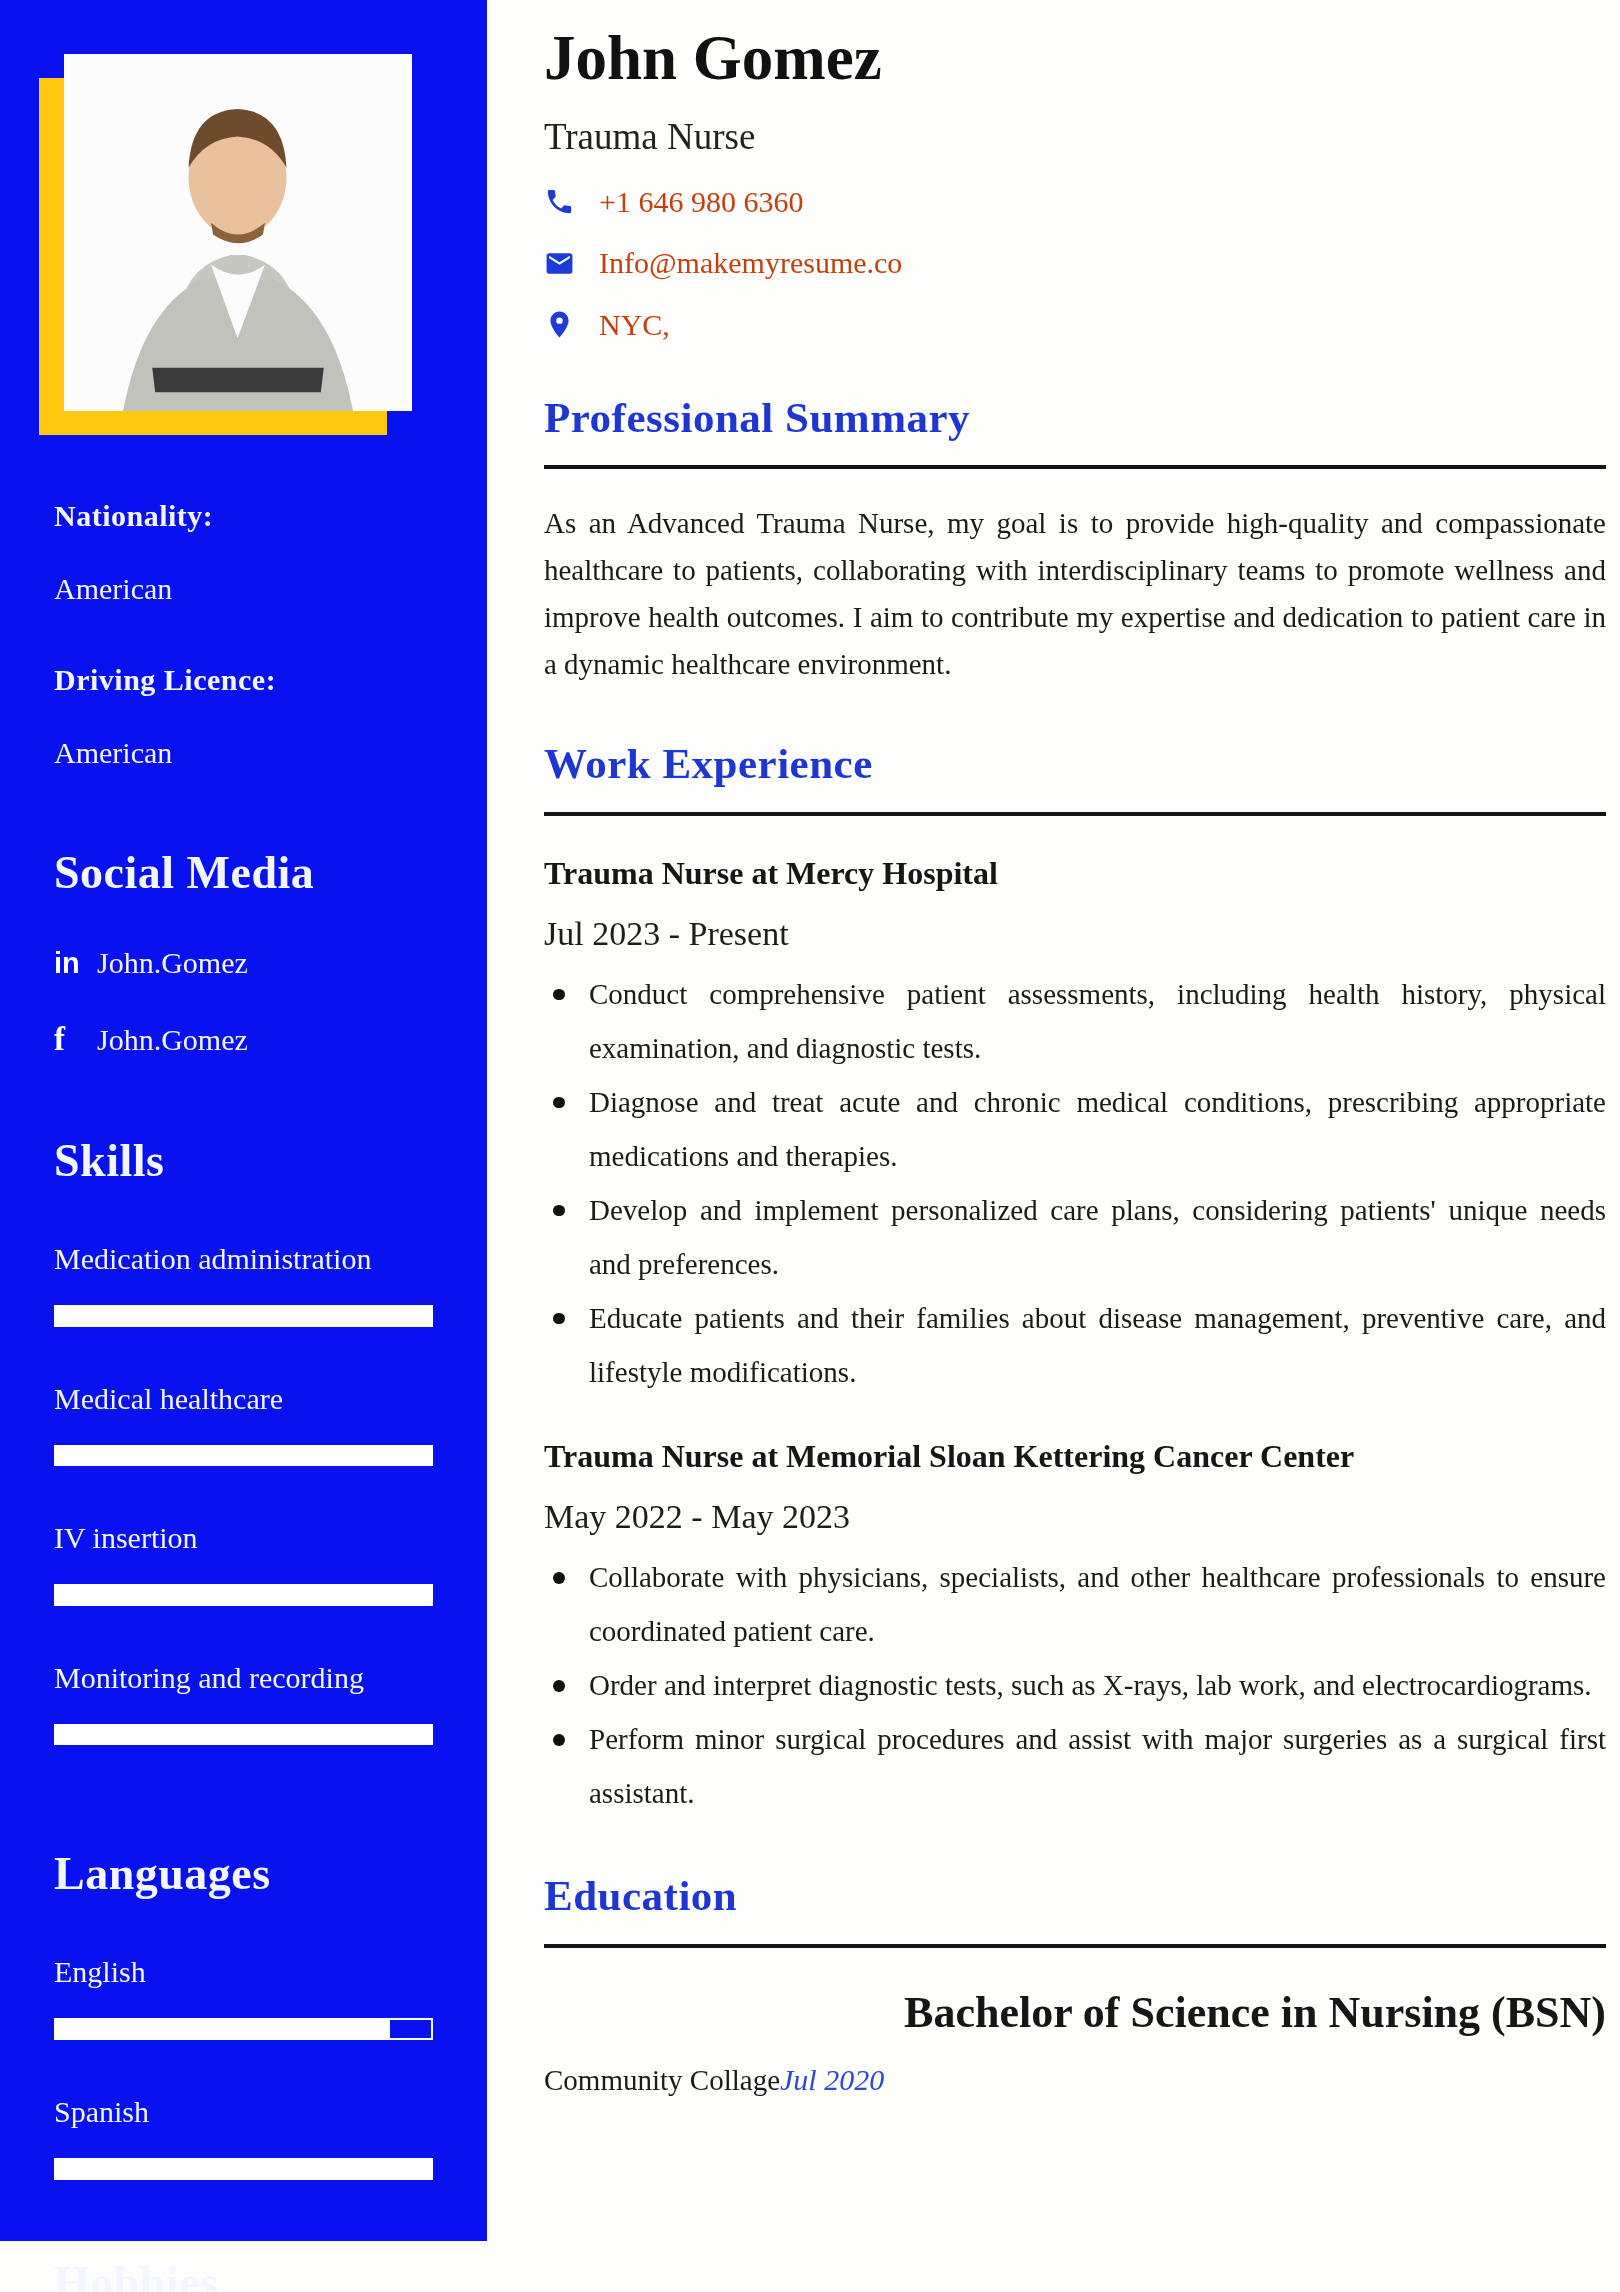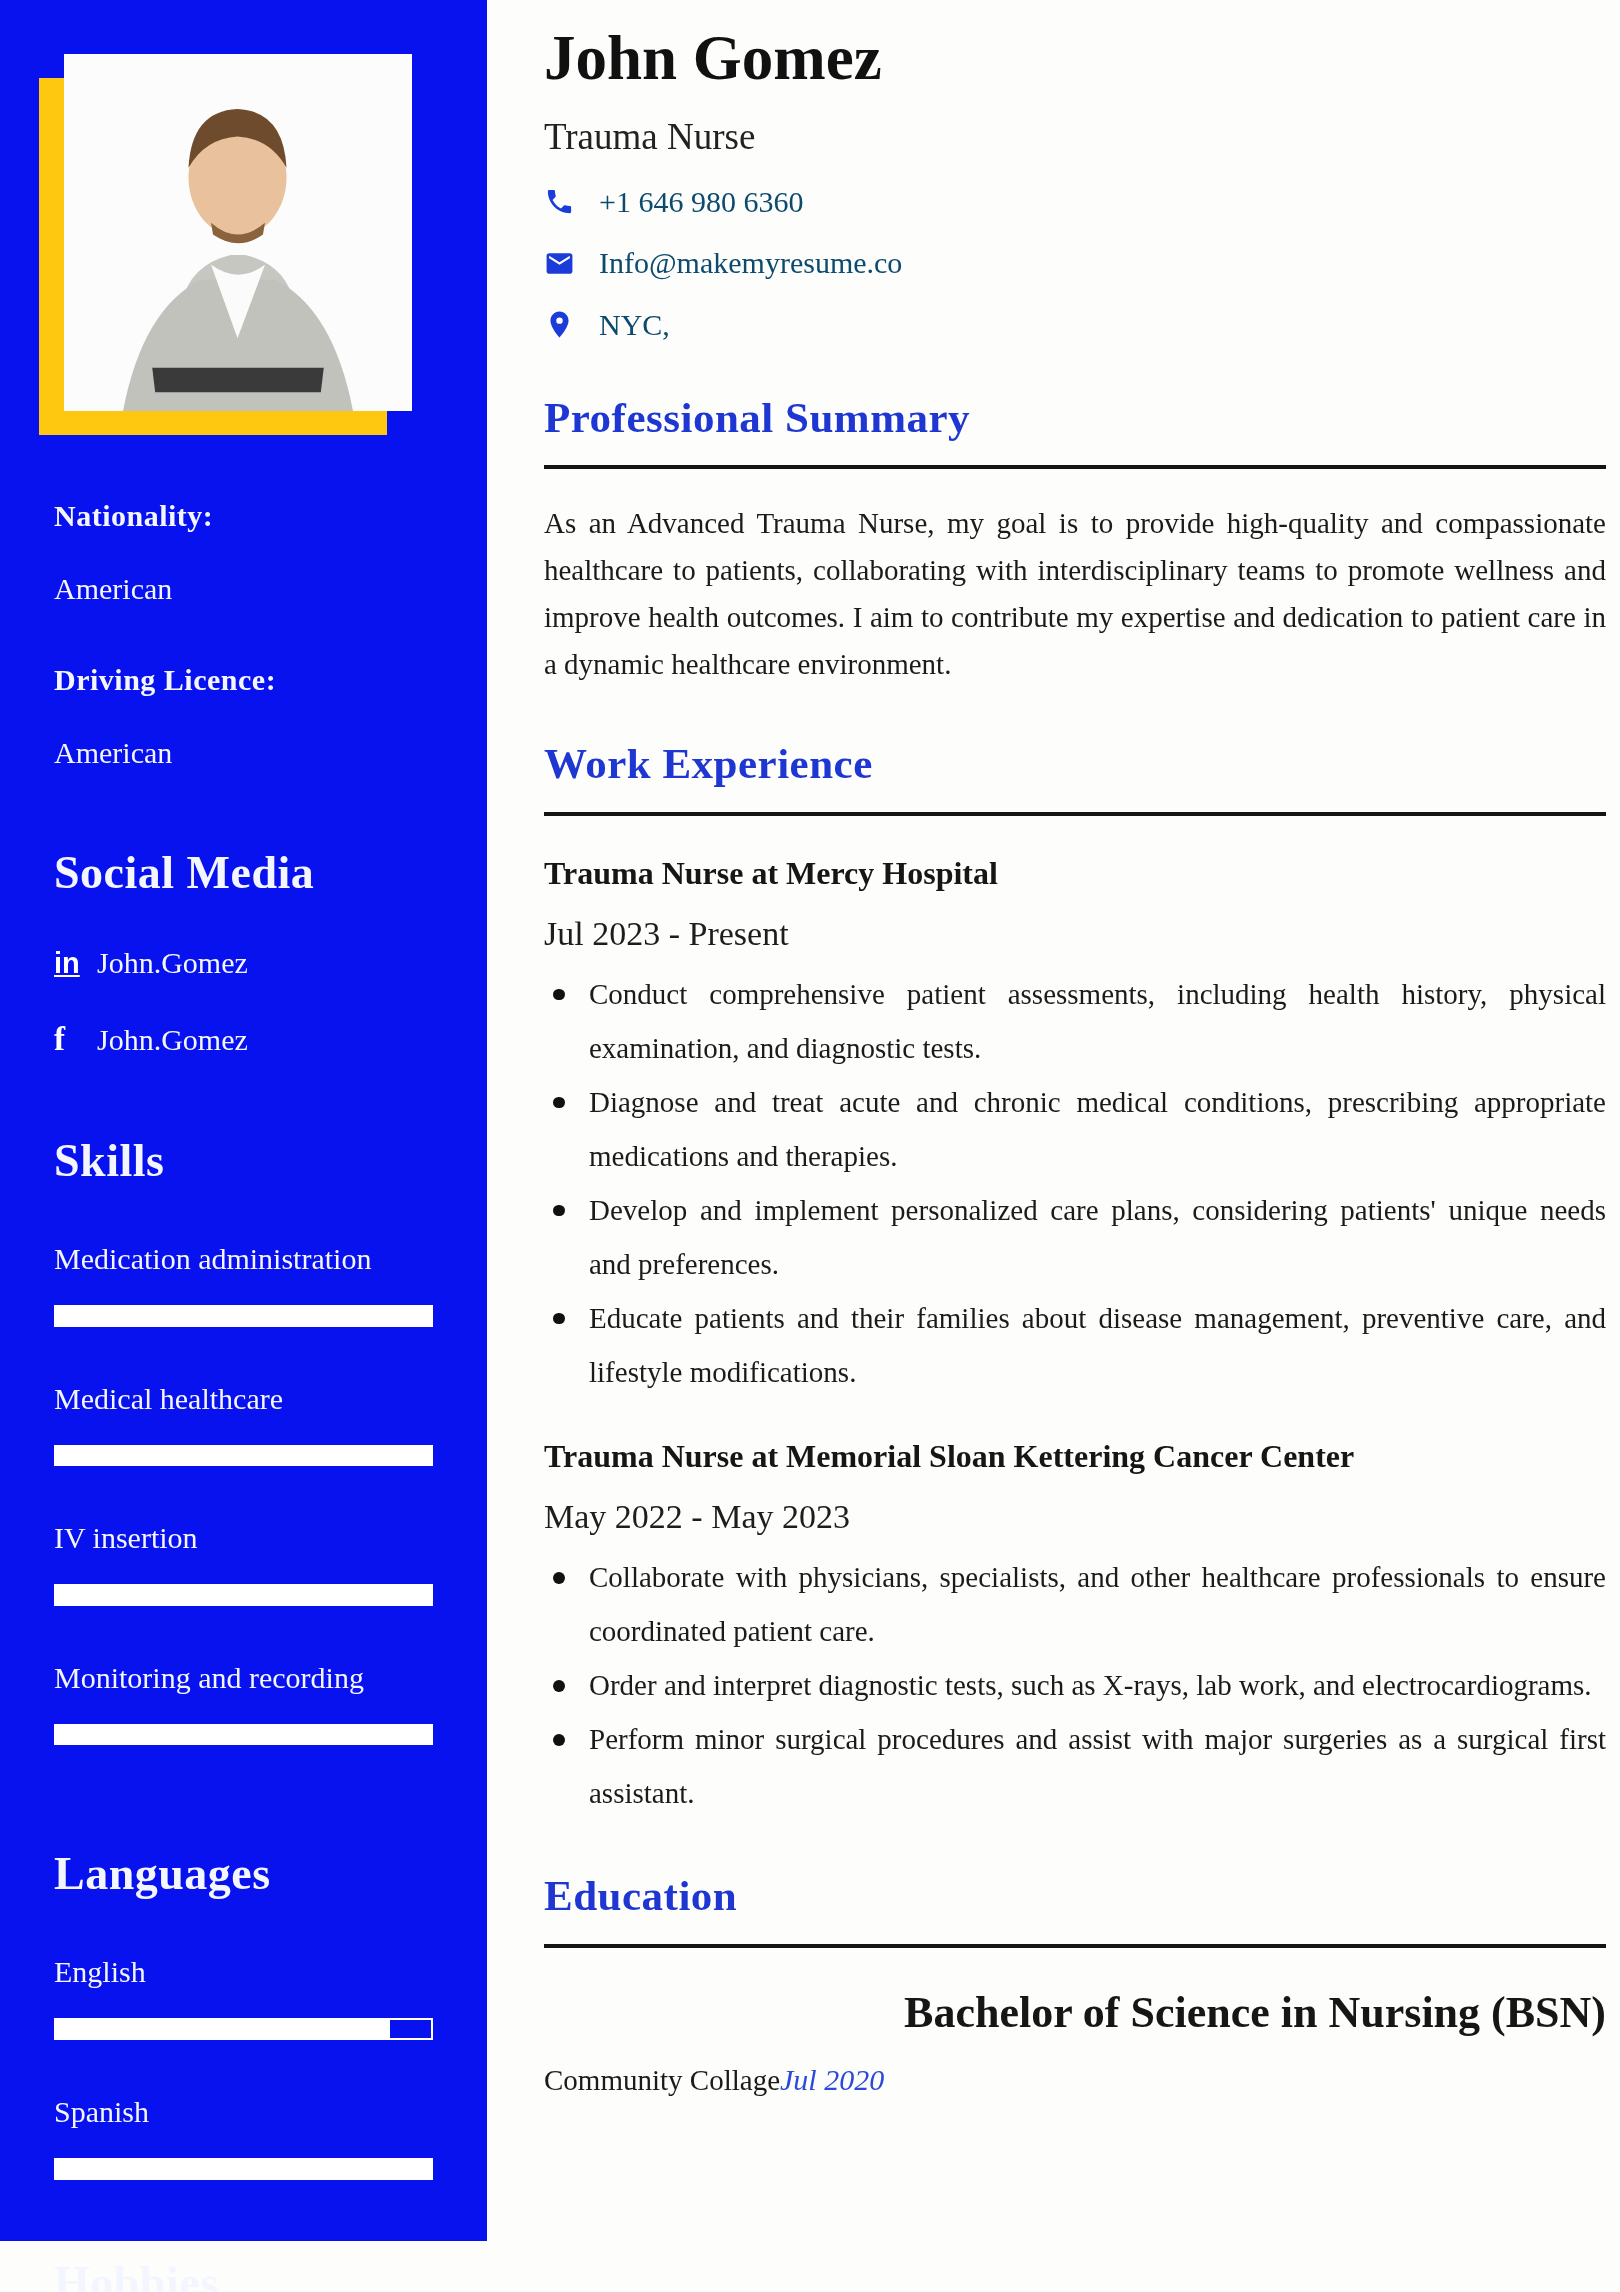--- a/index.html
+++ b/index.html
@@ -19,34 +19,34 @@
   .photo svg{display:block;width:100%;height:100%;}
   .side-inner{padding:0 54px;}
   .side-field{margin-top:61px;}
   .side-field + .side-field{margin-top:57px;}
   .side-label{font-weight:bold;font-size:30px;letter-spacing:0.5px;}
   .side-value{font-size:30px;margin-top:39px;}
   .side-h2{font-size:46px;font-weight:bold;margin:76px 0 0 0;letter-spacing:0.5px;}
   .social-list{margin-top:47px;}
   .social-row{display:flex;align-items:center;margin-top:41px;font-size:30px;}
   .social-row .sicon{width:43px;font-weight:bold;color:#fff;}
-  .sicon.li{font-family:"Liberation Sans","DejaVu Sans",sans-serif;font-size:29px;text-decoration:underline;}
+  .sicon.li{font-family:"Liberation Sans","DejaVu Sans",sans-serif;font-size:29px;}
   .sicon.fb{font-size:33px;}
   .skill-label{font-size:30px;margin-top:55px;}
   .bar{margin-top:29px;height:21.6px;border:2.9px solid #fff;box-sizing:border-box;background:transparent;}
   .bar-fill{display:block;height:100%;background:#fff;}
   .lang-gap{margin-top:102px;}
   
   .main{
     position:absolute;left:487px;top:0;width:1176px;box-sizing:border-box;
     padding:22px 57px 0 57px;
   }
   .name{font-size:63px;font-weight:bold;margin:0;color:#111;}
   .person-title{font-size:37px;margin-top:19.6px;color:#222;}
-  .contact-row{display:flex;align-items:center;margin-top:27.4px;font-size:30px;color:#0c4a6e;}
+  .contact-row{display:flex;align-items:center;margin-top:27.4px;font-size:30px;color:#c2410c;}
   .contact-row .cicon{width:55px;display:flex;align-items:center;}
   .contact-row svg{width:31px;height:31px;fill:#1c3cd9;}
   .sec-h{font-size:43px;font-weight:bold;color:#1e36d2;margin:51px 0 0 0;letter-spacing:0.5px;}
   .rule{border:none;border-top:4.9px solid #141414;margin:23.5px 0 0 0;}
   .summary-text{font-size:29px;line-height:47px;text-align:justify;margin:31px 0 0 0;color:#1b1b1b;}
   .job-title{font-size:32px;font-weight:bold;margin-top:39px;color:#161616;}
   .job-dates{font-size:34px;margin-top:23.5px;color:#1d1d1d;}
   ul.bullets{list-style:none;margin:13.7px 0 0 0;padding:0;}
   ul.bullets li{
     font-size:29px;line-height:54px;text-align:justify;

